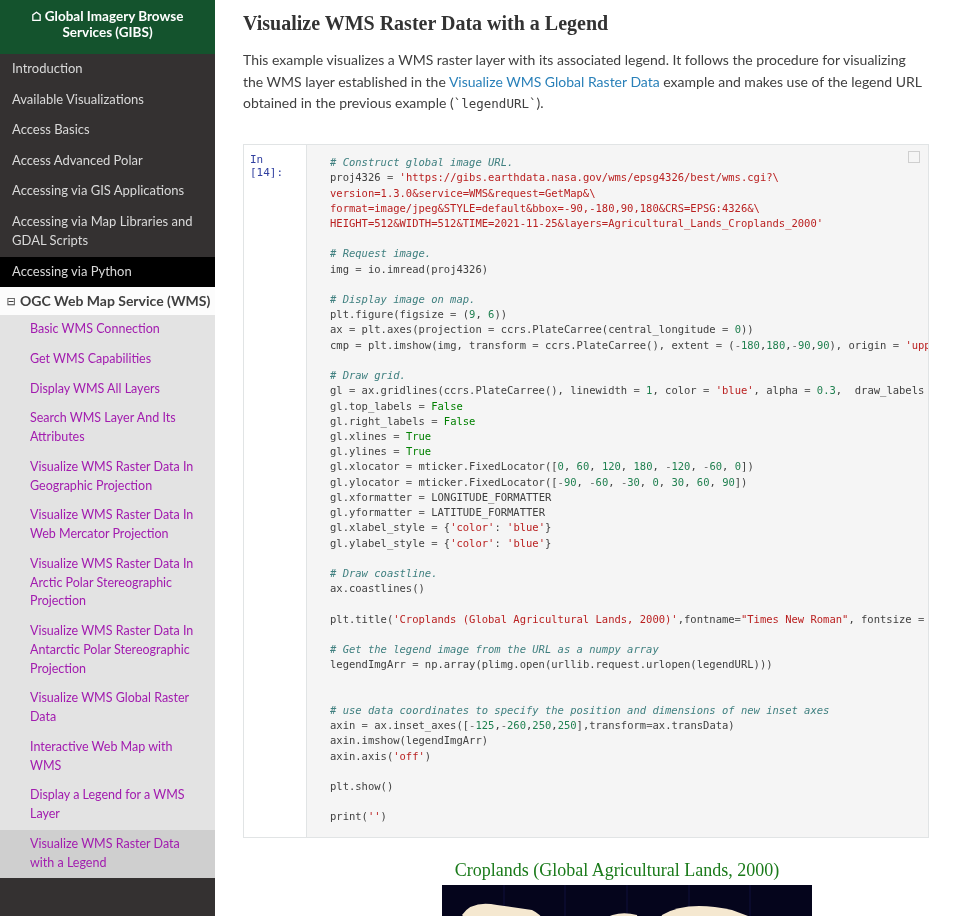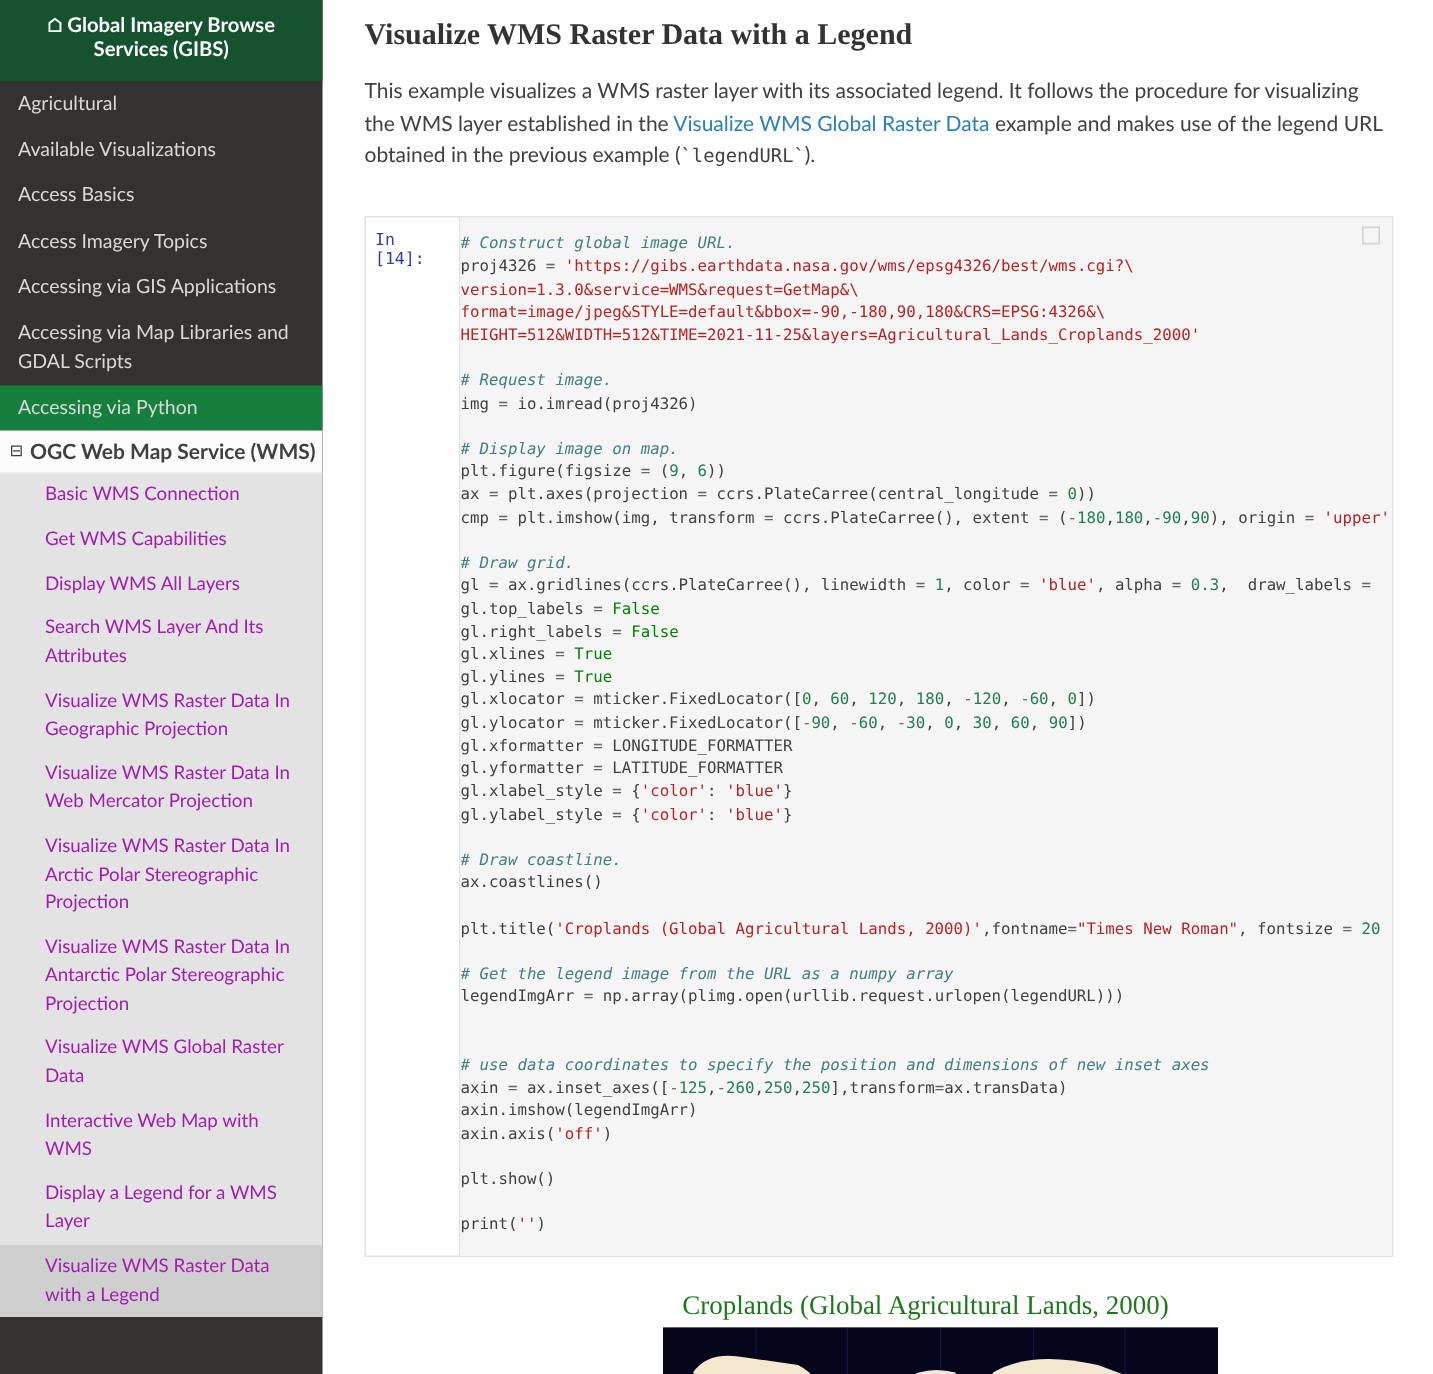--- a/index.html
+++ b/index.html
@@ -23,21 +23,21 @@
   .sub a.current { background: #cfcfcf; font-weight: 400; }
   
   .content { flex: 1; padding: 12px 26px 20px 28px; max-width: 740px; }
   h2 { font-family: "Roboto Slab", Georgia, serif; font-weight: 700; color: #333; margin-bottom: 14px; font-size: 20px; }
   .intro { font-size: 14px; line-height: 1.55; margin-bottom: 30px; }
   .intro a { color: #2980b9; text-decoration: none; }
   .intro code { font-family: "SFMono-Regular", Consolas, monospace; font-size: 12.5px; background: none; }
   
   .cell { position: relative; display: flex; border: 1px solid #e1e4e5; margin-bottom: 22px; }
   .prompt { width: 62px; flex-shrink: 0; font-family: monospace; font-size: 11px; color: #303f9f; padding: 8px 6px; }
-  .codeblock { flex: 1; background: #f5f5f5; border-left: 1px solid #e1e4e5; padding: 10px 12px 12px 0; font-family: "SFMono-Regular", Consolas, monospace; font-size: 10.5px; line-height: 1.45; white-space: pre; overflow-x: auto; }
+  .codeblock { flex: 1; background: #f5f5f5; border-left: 1px solid #e1e4e5; padding: 10px 12px 12px 23px; font-family: "SFMono-Regular", Consolas, monospace; font-size: 10.5px; line-height: 1.45; white-space: pre; overflow-x: auto; }
   .copy { position: absolute; top: 6px; right: 8px; width: 12px; height: 12px; border: 1px solid #aaa; opacity: .5; }
   .c-comment { color: #408080; font-style: italic; }
   .c-str { color: #ba2121; }
   .c-op { color: #666; }
   .c-num { color: #208050; }
   .c-bool { color: #008000; }
   
   .output { margin-left: 62px; margin-bottom: 30px; }
   .chart-title { text-align: center; color: #1a7a1a; font-family: "Times New Roman", serif; font-size: 18px; margin-bottom: 4px; }
   .mapwrap { display: flex; justify-content: center; }
@@ -50,27 +50,27 @@
 <body>
 
 <div class="wrapper">
   <aside class="sidebar">
     <div class="side-header">
       <span class="home-icon">⌂</span>
       <span>Global Imagery Browse Services (GIBS)</span>
     </div>
     <nav class="nav">
       <div id="nav-top">
-          <a>Agricultural</a>
+          <a>Introduction</a>
           <a>Available Visualizations</a>
           <a>Access Basics</a>
-          <a>Access Imagery Topics</a>
+          <a>Access Advanced Polar</a>
           <a>Accessing via GIS Applications</a>
           <a>Accessing via Map Libraries and GDAL Scripts</a>
-          <a style="background: #15803d;">Accessing via Python</a>
+          <a style="background: #000000;">Accessing via Python</a>
         </div>
       <div class="lvl1 lvl1-active">
         <div class="row lvl1-row">
           <span class="box">⊟</span>
           <span class="txt">OGC Web Map Service (WMS)</span>
         </div>
         <div class="sub" id="nav-sub">
             <a>Basic WMS Connection</a>
             <a>Get WMS Capabilities</a>
             <a>Display WMS All Layers</a>

